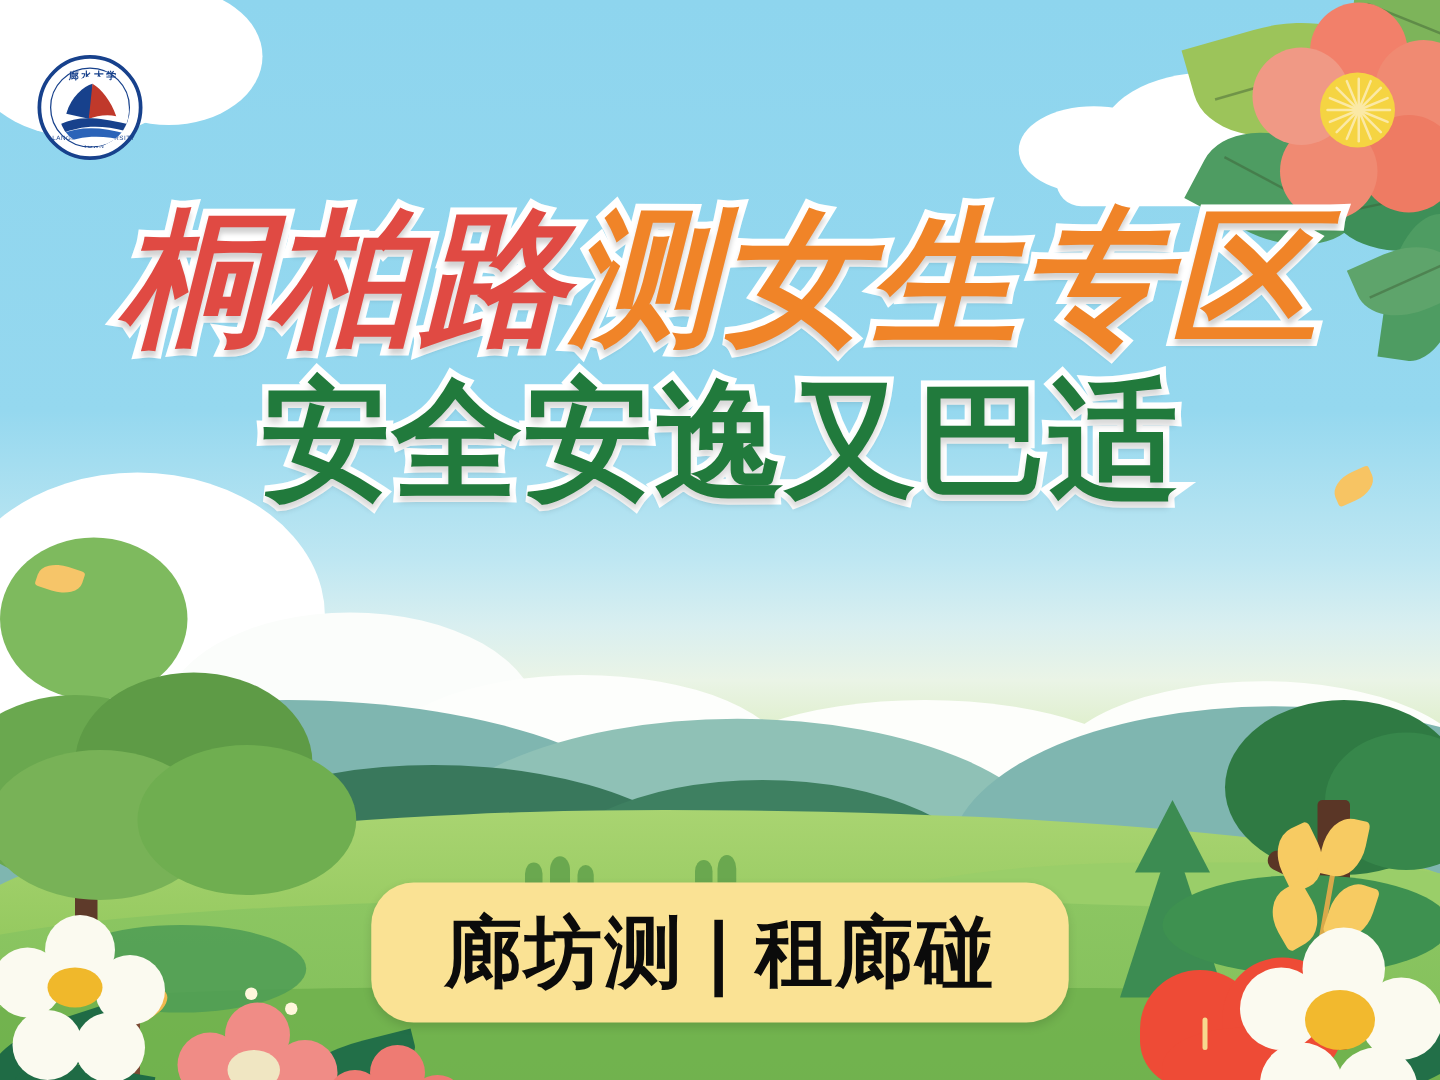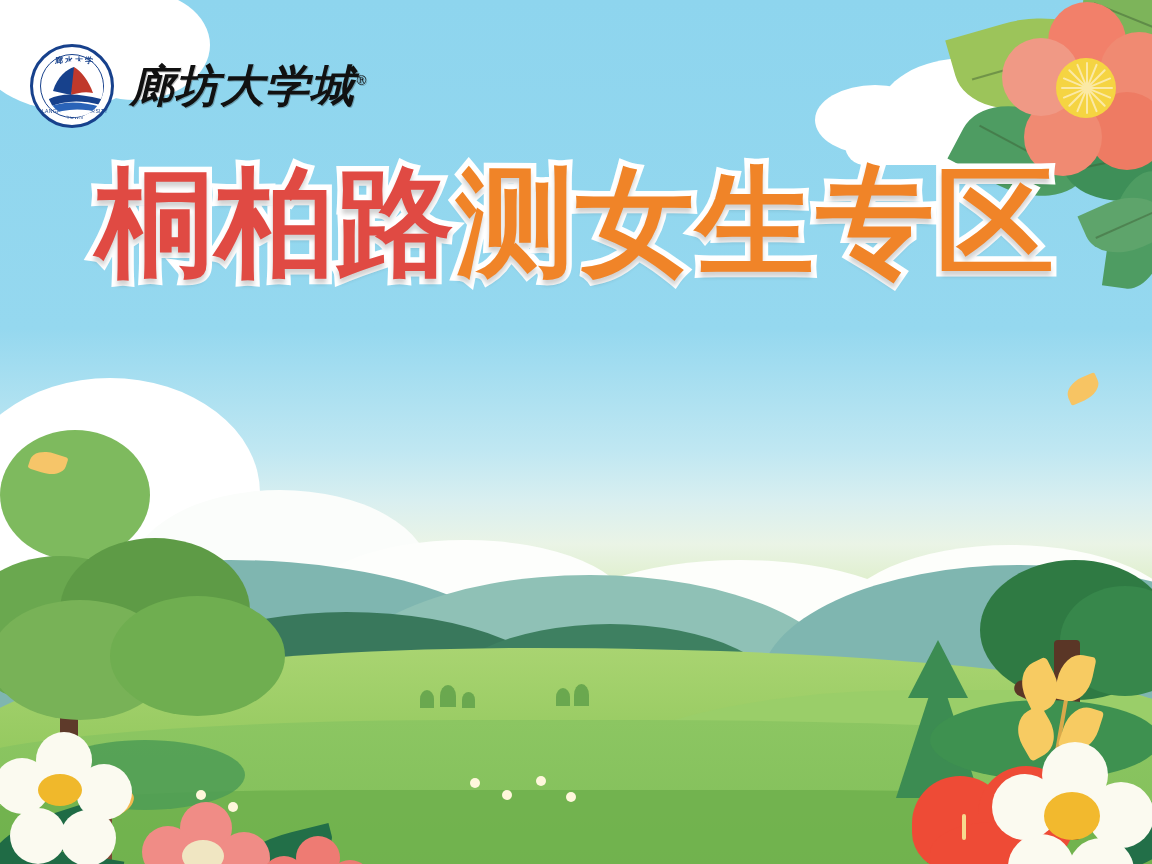--- a/index.html
+++ b/index.html
@@ -234,20 +234,21 @@
   .logo-tm{font-size:13px;vertical-align:super;font-style:normal;font-weight:normal;}
 
   
   .headline-stack{
     position:absolute;left:0;top:160px;width:1152px;text-align:center;
   }
   .h1-line{
     font-size:118px;line-height:1.06;font-weight:bold;letter-spacing:2px;
     font-family:"DejaVu Sans","Liberation Sans",sans-serif;
     white-space:nowrap;
+    font-style:italic;
   }
   .h1-red{
     color:#E04A43;
     -webkit-text-stroke:11px #FFFFFF;
     paint-order:stroke fill;
     text-shadow:0 5px 4px rgba(0,0,0,.18);
   }
   .h1-orange{
     color:#F08428;
     -webkit-text-stroke:11px #FFFFFF;
@@ -470,25 +471,28 @@
       <span class="logo-arc-bottom">LANGFANG UNIVERSITY TOWN</span>
       <svg class="logo-inner" viewBox="0 0 56 56">
         <circle cx="28" cy="28" r="28" fill="#ffffff"></circle>
         <path d="M6 30 C10 16 20 8 27 6 C28 18 26 28 24 34 Z" fill="#17418C"></path>
         <path d="M27 6 C34 10 42 20 46 32 C38 30 30 32 24 34 Z" fill="#C0392B"></path>
         <path d="M2 38 C14 32 30 32 54 38 L54 44 C32 38 16 40 2 46 Z" fill="#17418C"></path>
         <path d="M2 46 C16 40 34 40 54 46 L54 52 C34 46 16 48 2 54 Z" fill="#2A63B8"></path>
       </svg>
     </div>
 
-    <div class="logo-name">
-      <span>廊坊大学城</span><span class="logo-tm">®</span>
-    </div>
   </div>
 
   <div class="headline-stack">
     <div class="h1-line">
       <span class="h1-red">桐柏路</span><span class="h1-orange">测女生专区</span>
     </div>
-  </div>
-
+    <div class="h3-line">安全安逸又巴适</div>
+  </div>
+
+  <div class="pill">
+    <div class="pill-text">
+      <span>廊坊测</span><span class="pill-sep">|</span><span>租廊碰</span>
+    </div>
+  </div>
 
 </div>
 
 </body></html>

